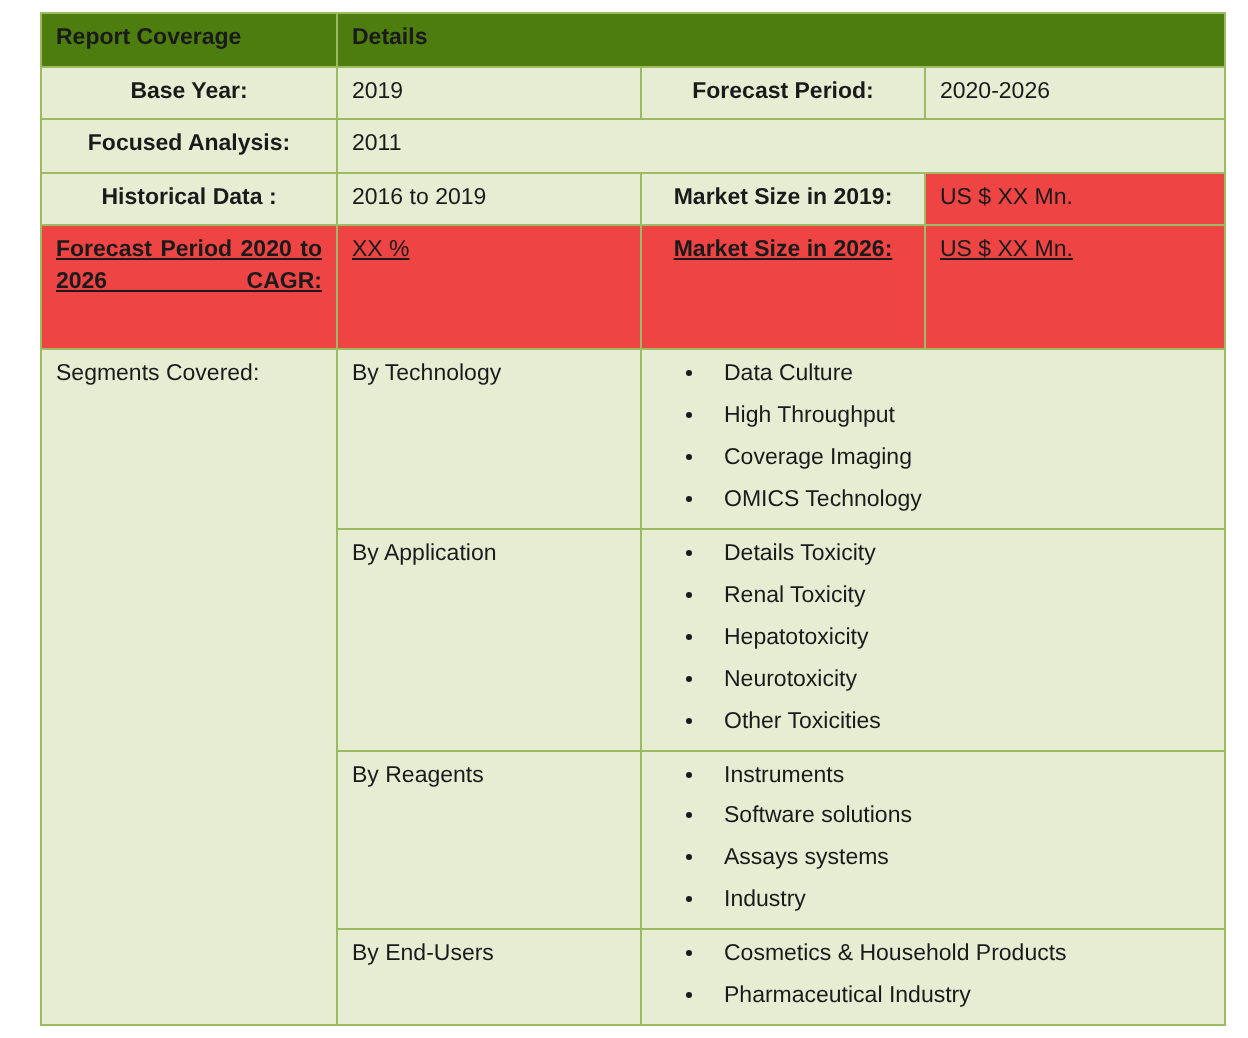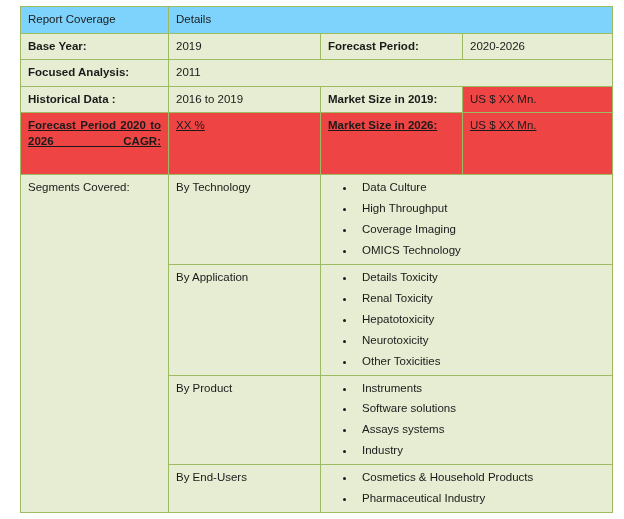--- a/index.html
+++ b/index.html
@@ -27,32 +27,33 @@
     table-layout: fixed;
     border: 1px solid #6f8c3c;
   }
   table.report td {
     border: 1px solid #9dbb63;
     padding: 5px 7px;
     vertical-align: top;
     line-height: 1.35;
   }
   .c-head {
-    background: #7dd3fc;
-    font-weight: normal;
+    background: #4d7c0f;
+    font-weight: bold;
   }
   .c-green {
     background: #e6edd3;
   }
   .c-white {
     background: #ef4444;
     margin-top: 32px;
   }
   .bold {
     font-weight: bold;
+    text-align: center;
   }
   .justify-label {
     text-align: justify;
     text-align-last: justify;
   }
   ul.bullets {
     margin: 0;
     padding: 0 0 0 28px;
     list-style: disc;
   }
@@ -137,21 +138,21 @@
             <li>Details Toxicity</li>
             <li>Renal Toxicity</li>
             <li>Hepatotoxicity</li>
             <li>Neurotoxicity</li>
             <li>Other Toxicities</li>
           </ul>
         </td>
       </tr>
 
       <tr>
-        <td class="c-green">By  Product</td>
+        <td class="c-green">By  Reagents</td>
         <td class="c-green" colspan="2">
           <ul class="bullets">
             <li>Instruments</li>
             <li>Software solutions</li>
             <li>Assays systems</li>
             <li>Industry</li>
           </ul>
         </td>
       </tr>
 

